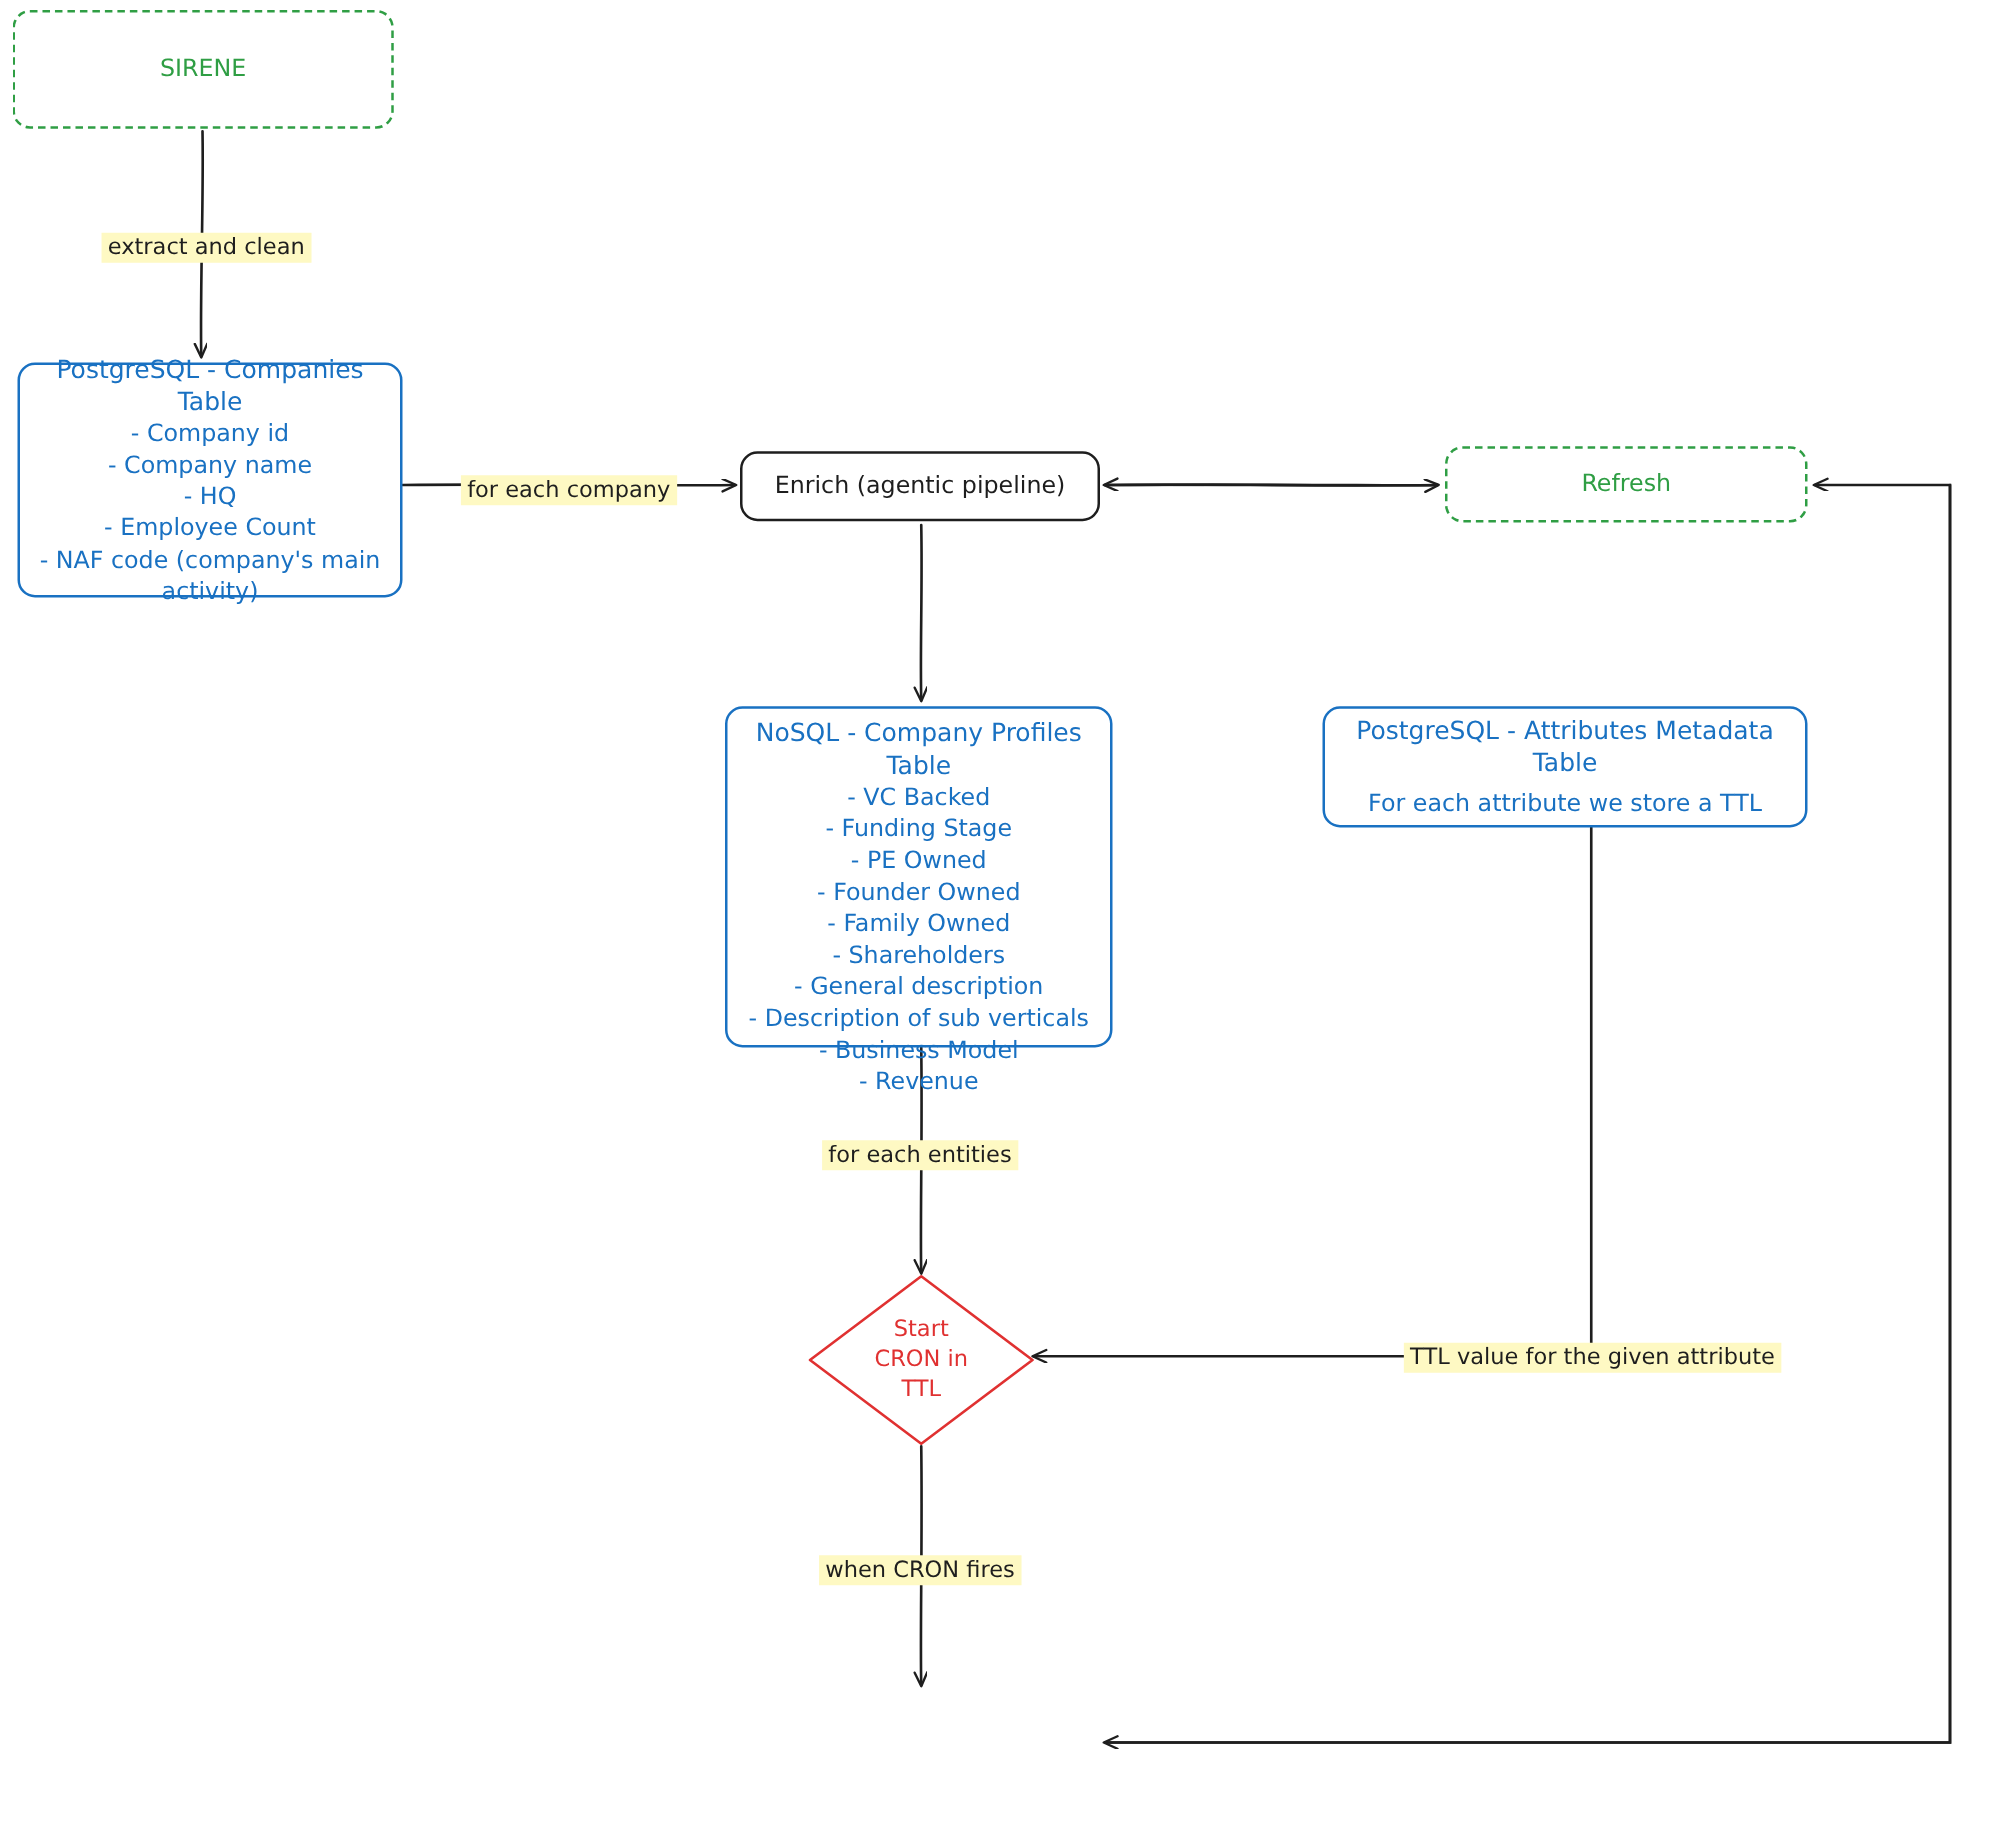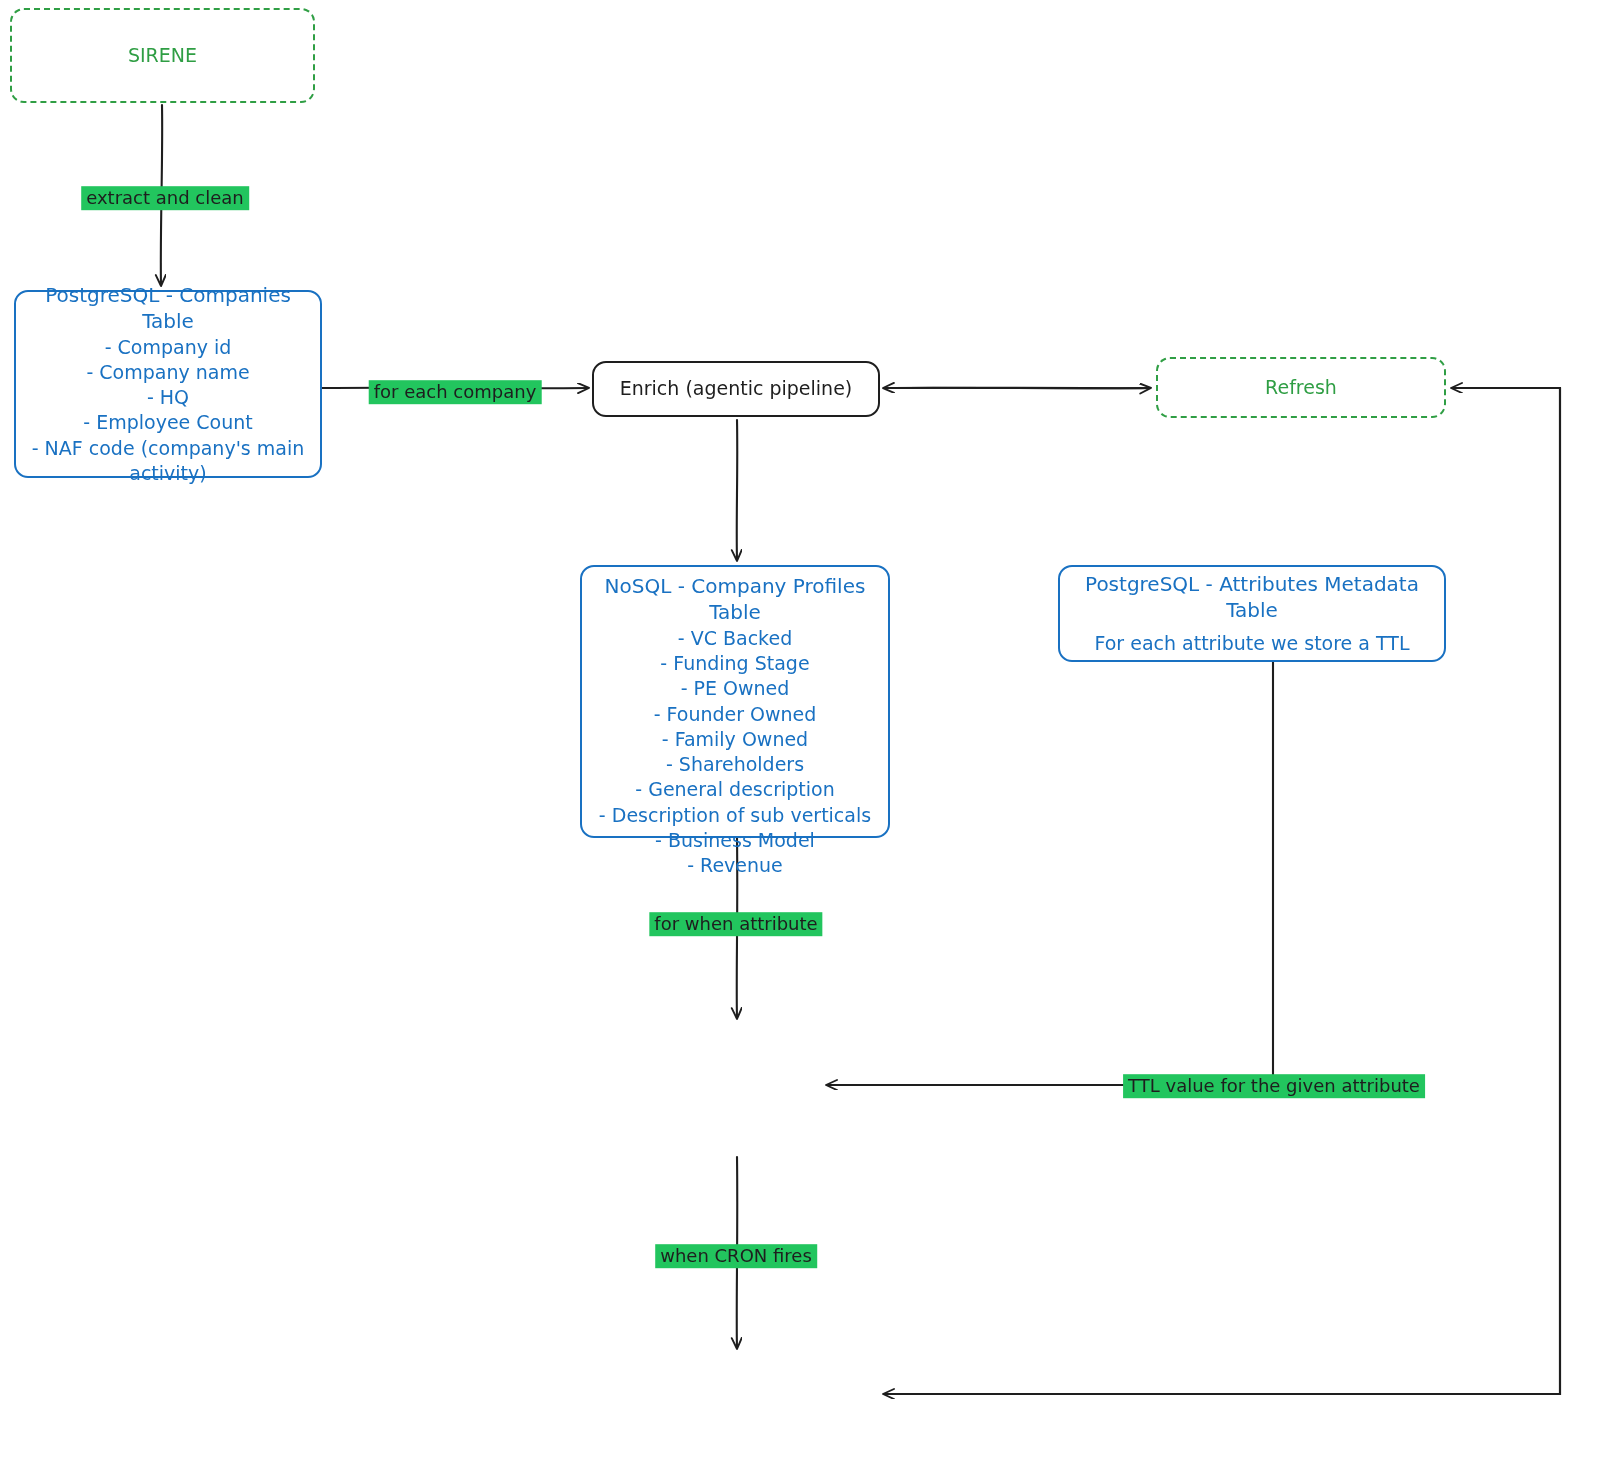--- a/index.html
+++ b/index.html
@@ -75,21 +75,21 @@
   }
   .n-diamond .dlabel {
     position: relative;
     z-index: 2;
     line-height: 1.35;
     white-space: pre-line;
   }
   .edge-label {
     position: absolute;
     color: #1e1e1e;
-    background: #22c55e;
+    background: #fef9c3;
     padding: 1px 5px;
     white-space: nowrap;
     line-height: 1.2;
     transform: translate(-50%, -50%);
     text-align: center;
   }
   .fs-sirene   { font-size: 19px; }
   .fs-title    { font-size: 20px; }
   .fs-items    { font-size: 19px; }
   .fs-node     { font-size: 19px; }
@@ -167,25 +167,33 @@
 - Business Model
 - Revenue</div>
   </div>
 
   <div class="node n-blue" style="left:1058px; top:565px; width:388px; height:97px; padding:4px 6px;">
     <div class="title fs-title">PostgreSQL - Attributes Metadata Table</div>
     <div class="gap"></div>
     <div class="title fs-items">For each attribute we store a TTL</div>
   </div>
 
+  <div class="n-diamond" style="left:645px; top:1018px; width:184px; height:140px;">
+    <svg class="dshape" viewBox="0 0 184 140" preserveAspectRatio="none">
+      <path d="M92,3 L181,70 L92,137 L3,70 Z" fill="none" stroke="#e03131" stroke-width="2.1" stroke-linejoin="round"></path>
+    </svg>
+    <div class="dlabel fs-diamond">Start
+CRON in
+TTL</div>
+  </div>
 
 
   <div class="edge-label fs-label" style="left:165px; top:198px;">extract and clean</div>
 
   <div class="edge-label fs-label" style="left:455px; top:392px;">for each company</div>
 
-  <div class="edge-label fs-label" style="left:736px; top:924px;">for when attribute</div>
+  <div class="edge-label fs-label" style="left:736px; top:924px;">for each entities</div>
 
   <div class="edge-label fs-label" style="left:1274px; top:1086px;">TTL value for the given attribute</div>
 
   <div class="edge-label fs-label" style="left:736px; top:1256px;">when CRON fires</div>
 
 </div>
 
 </body></html>

